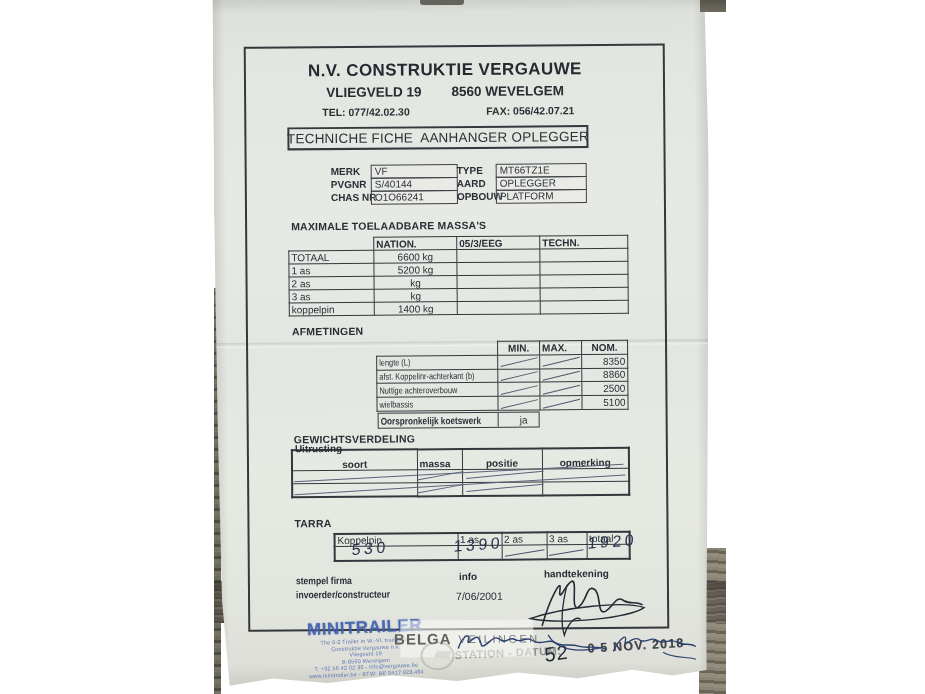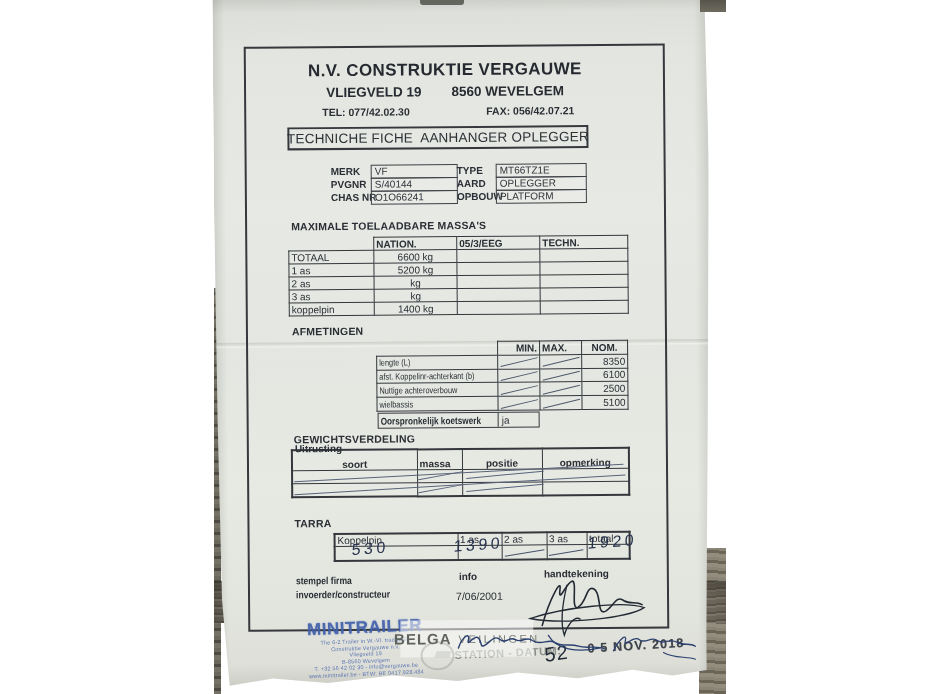--- a/index.html
+++ b/index.html
@@ -69,21 +69,21 @@
   td.slash2{position:relative;}
   td.slash2::after{content:"";position:absolute;left:5%;right:5%;top:50%;height:1.4px;background:#46506a;transform:rotate(-9deg);}
   .sec-title{font-size:10.5px;font-weight:bold;letter-spacing:.2px;color:#2b2e34;}
   .mt{left:41px;top:189px;}
   .mt td{height:12px;}
   .at{left:128px;top:294px;}
   .at td{height:12.8px;}
   .at td.lc{font-size:9px;padding-right:0;}
   .koets{left:129px;top:365px;width:160px;height:14px;border:1.5px solid #35383c;display:flex;font-size:10px;}
   .koets .kl{width:117px;border-right:1px solid #35383c;font-weight:bold;display:flex;align-items:center;padding-left:2px;}
-  .koets .kv{flex:1;display:flex;align-items:center;padding-left:3px;}
+  .koets .kv{flex:1;display:flex;align-items:center;padding-left:21px;}
   .gt{left:42px;top:401px;border:2px solid #34373c;}
   .gt td{height:12px;}
   .gt td.gh{height:19px;vertical-align:bottom;}
   .gh .corner{position:absolute;margin-top:-16px;font-weight:bold;font-size:10px;}
   .gcol{font-weight:bold;font-size:10px;}
   .tt{left:84px;top:485px;border:2px solid #34373c;}
   .tt td{height:11px;}
   .tt td.drow{height:13px;}
   
   .gv-strokes{left:42px;top:401px;width:337px;height:47px;pointer-events:none;}
@@ -198,35 +198,35 @@
       <table class="tbl at">
         <colgroup>
             <col style="width:121px">
             <col style="width:42px">
             <col style="width:42px">
             <col style="width:46px">
           </colgroup>
         <tbody>
             <tr>
           <td class="blank"></td>
-          <td class="hc" style="text-align:right">MIN.</td>
+          <td class="hc" style="text-align:center">MIN.</td>
           <td class="hc" style="text-align:left">MAX.</td>
           <td class="hc" style="text-align:center">NOM.</td>
         </tr>
         <tr>
               <td class="lc"><span class="cond" style="display:inline-block">lengte  (L)</span></td>
               <td class="slash"></td>
               <td class="slash"></td>
               <td class="nomv">8350</td>
             </tr>
         <tr>
               <td class="lc"><span class="cond" style="display:inline-block">afst. Koppelinr-achterkant  (b)</span></td>
               <td class="slash"></td>
               <td class="slash"></td>
-              <td class="nomv">6100</td>
+              <td class="nomv">8860</td>
             </tr>
         <tr>
               <td class="lc"><span class="cond" style="display:inline-block">Nuttige achteroverbouw</span></td>
               <td class="slash"></td>
               <td class="slash"></td>
               <td class="nomv">2500</td>
             </tr>
         <tr>
               <td class="lc"><span class="cond" style="display:inline-block">wielbassis</span></td>
               <td class="slash"></td>

